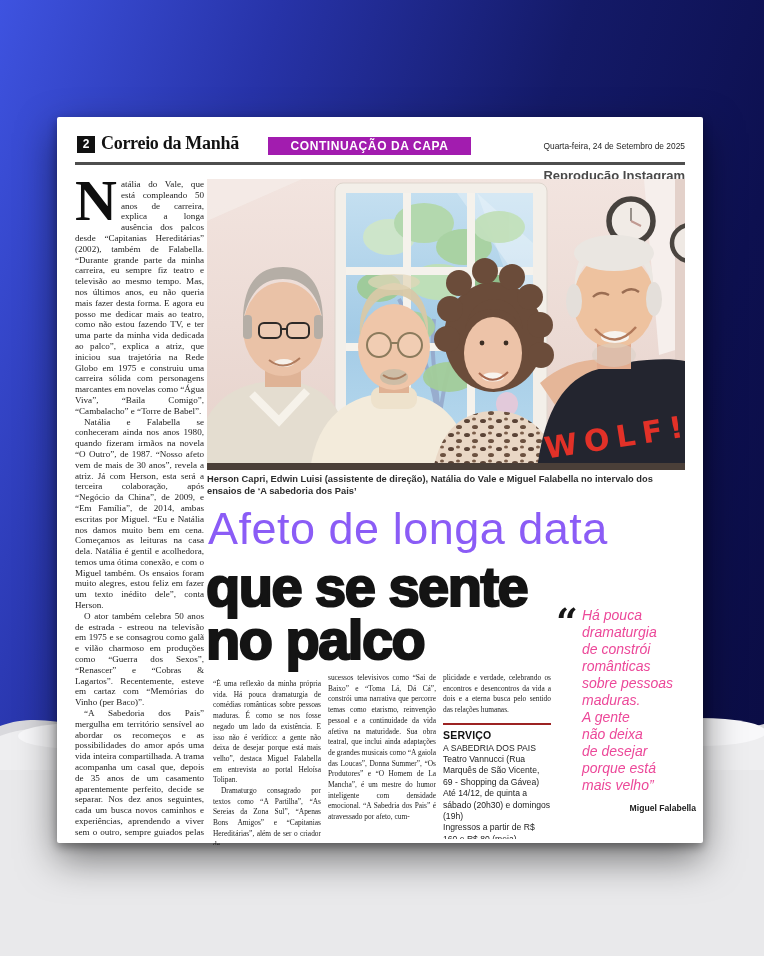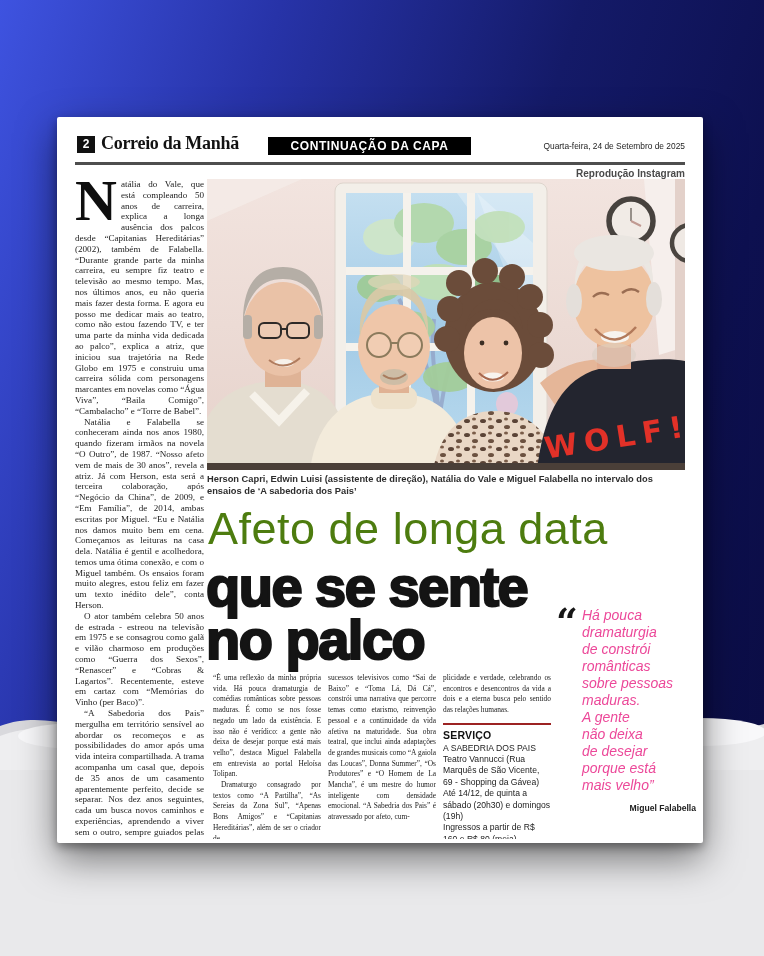--- a/index.html
+++ b/index.html
@@ -11,56 +11,56 @@
   .bg-wave { position:absolute; left:0; top:680px; width:764px; height:90px; }
 
   .paper { position:absolute; left:57px; top:117px; width:646px; height:726px; background:#ffffff;
            border-radius:2px; box-shadow:0 16px 38px rgba(0,0,0,.5), 0 4px 10px rgba(0,0,0,.35); }
 
   
   .pagenum { position:absolute; left:20px; top:19px; width:18px; height:17px; background:#111;
              color:#fff; font-weight:bold; font-size:12px; text-align:center; line-height:17px; }
   .masthead { position:absolute; left:44px; top:16px; font-family:"Liberation Serif", serif;
               font-weight:bold; font-size:18px; letter-spacing:-.3px; color:#121212; }
-  .banner { position:absolute; left:211px; top:20px; width:203px; height:18px; background:#000000;
+  .banner { position:absolute; left:211px; top:20px; width:203px; height:18px; background:#a21caf;
             color:#fff; font-weight:bold; font-size:12px; letter-spacing:.6px; text-align:center; line-height:18px; }
   .date { position:absolute; right:18px; top:24px; font-size:8.4px; color:#1d1d1d; }
   .hrule { position:absolute; left:18px; right:18px; top:45px; height:3px; background:#4e4e4e; }
-  .credit { position:absolute; right:18px; top:51px; font-size:10px; font-weight:bold; color:#4a4a4a; }
+  .credit { position:absolute; right:18px; top:51px; font-size:13px; font-weight:bold; color:#4a4a4a; }
 
   
   .col1 { position:absolute; left:18px; top:62px; width:129px; height:660px;
           font-family:"Liberation Serif", serif; font-size:9.1px; line-height:10.8px;
           text-align:justify; color:#1b1b1b; overflow:hidden; }
   .col1 p { margin:0; }
   .col1 p + p { text-indent:9px; }
   .dropcap { float:left; font-family:"Liberation Serif", serif; font-weight:bold; font-size:58px;
              line-height:44px; padding-right:4px; color:#0e0e0e; }
 
   
   .photo { position:absolute; left:150px; top:62px; width:478px; height:291px; overflow:hidden; background:#e9d8d3; }
   .photo svg { display:block; width:100%; height:100%; }
 
   .caption { position:absolute; left:150px; top:357px; width:478px; font-size:9.3px; 
              font-weight:bold; color:#2e2e2e; line-height:11.5px; }
 
   
   .hl1 { position:absolute; left:151px; top:386px; font-size:45px; font-weight:normal;
-         color:#4d7c0f; letter-spacing:.5px; }
+         color:#8b5cf6; letter-spacing:.5px; }
   .hl2 { position:absolute; left:149px; top:437px; font-size:56px; font-weight:bold; color:#141414;
          letter-spacing:-1.5px; -webkit-text-stroke:2.2px #141414; }
   .hl3 { position:absolute; left:149px; top:490px; font-size:56px; font-weight:bold; color:#141414;
          letter-spacing:-1.5px; -webkit-text-stroke:2.2px #141414; }
 
   
   .bcol { position:absolute; top:556px; height:166px; font-family:"Liberation Serif", serif;
           font-size:7.4px; line-height:10.7px; text-align:justify; color:#1b1b1b; overflow:hidden; }
   .bcol p { margin:0; }
   .bcol p + p { text-indent:8px; }
-  .col2 { left:156px; width:108px; }
+  .col2 { left:156px; width:108px;margin-top:6px; }
   .col3 { left:271px; width:108px; }
   .col4 { left:386px; width:108px; }
 
   .red-rule { width:100%; height:2px; background:#9c2323; margin:7px 0 5px 0; }
   .svc-head { font-family:"Liberation Sans", sans-serif; font-weight:bold; font-size:10.5px;
               color:#111; letter-spacing:.2px; margin-bottom:2px; }
   .svc-line { font-family:"Liberation Sans", sans-serif; font-size:8.6px; line-height:11.4px;
               color:#222; text-align:left; }
 
   

